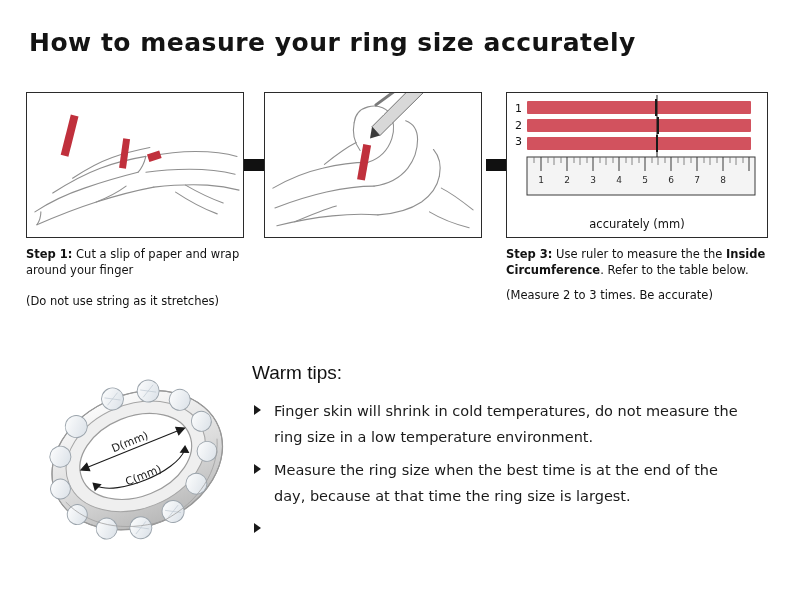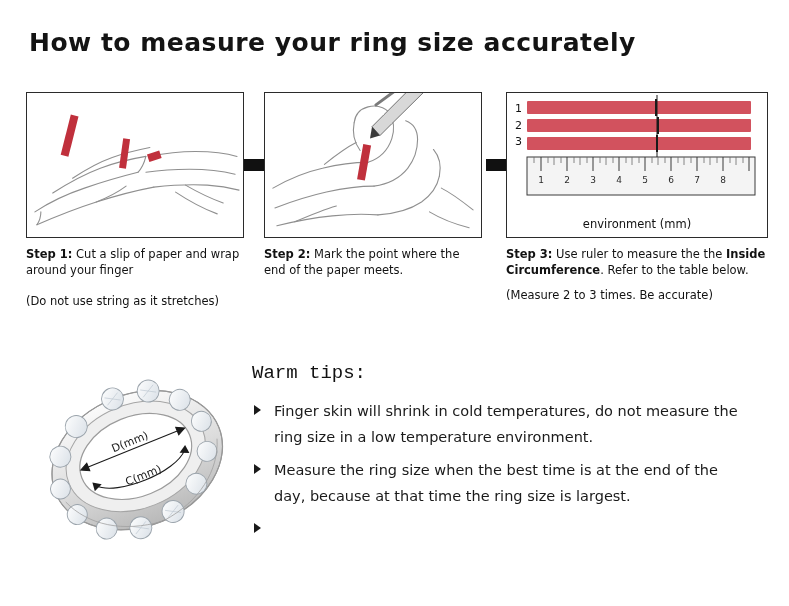--- a/index.html
+++ b/index.html
@@ -119,21 +119,21 @@
   .tips {
     position: absolute;
     left: 252px;
     top: 362px;
     width: 520px;
   }
   .tips-title {
     font-size: 19px;
     color: #111;
     margin-bottom: 14px;
-    font-family: Liberation Mono, monospace;
+    font-family: Liberation Sans, sans-serif;
   }
   .tip {
     position: relative;
     padding-left: 22px;
     font-size: 14.5px;
     line-height: 26px;
     color: #1a1a1a;
     margin-bottom: 7px;
     max-width: 470px;
   }
@@ -225,24 +225,20 @@
           </g>
           <g>
             <polygon points="108,34 120,22 196,-54 205,-45 128,31 116,43" fill="#d8d8d8" stroke="#6f6f6f" stroke-width="1"></polygon>
             <polygon points="108,34 116,43 106,46" fill="#3a3a3a"></polygon>
           </g>
 
           <g>
             <rect x="96" y="52" width="8" height="36" fill="#c0303c" transform="rotate(10 100 70)"></rect>
           </g>
         </svg>
-      </div>
-      <div class="caption">
-        <b>Step 2:</b>
-        <span>Mark the point where the end of the paper meets.</span>
       </div>
     </div>
 
     <svg class="arrow a2" viewBox="0 0 34 30">
       <path d="M0 9 L20 9 L20 1 L34 15 L20 29 L20 21 L0 21 Z" fill="#111"></path>
     </svg>
 
     <div class="step-col c3">
       <div class="panel">
 
@@ -315,21 +311,21 @@
               <text x="138" y="90">5</text>
               <text x="164" y="90">6</text>
               <text x="190" y="90">7</text>
               <text x="216" y="90">8</text>
             </g>
 
             <line x1="150" y1="2" x2="150" y2="64" stroke="#1a1a1a" stroke-width="1"></line>
           </g>
         </svg>
 
-        <div class="mm-label">environment (mm)</div>
+        <div class="mm-label">accurately (mm)</div>
       </div>
 
       <div class="caption">
         <b>Step 3:</b>
         <span>Use ruler to measure the the <b>Inside Circumference</b>. Refer to the table below.</span>
       </div>
       <div class="note">(Measure 2 to 3 times. Be accurate)</div>
     </div>
   </div>
 

